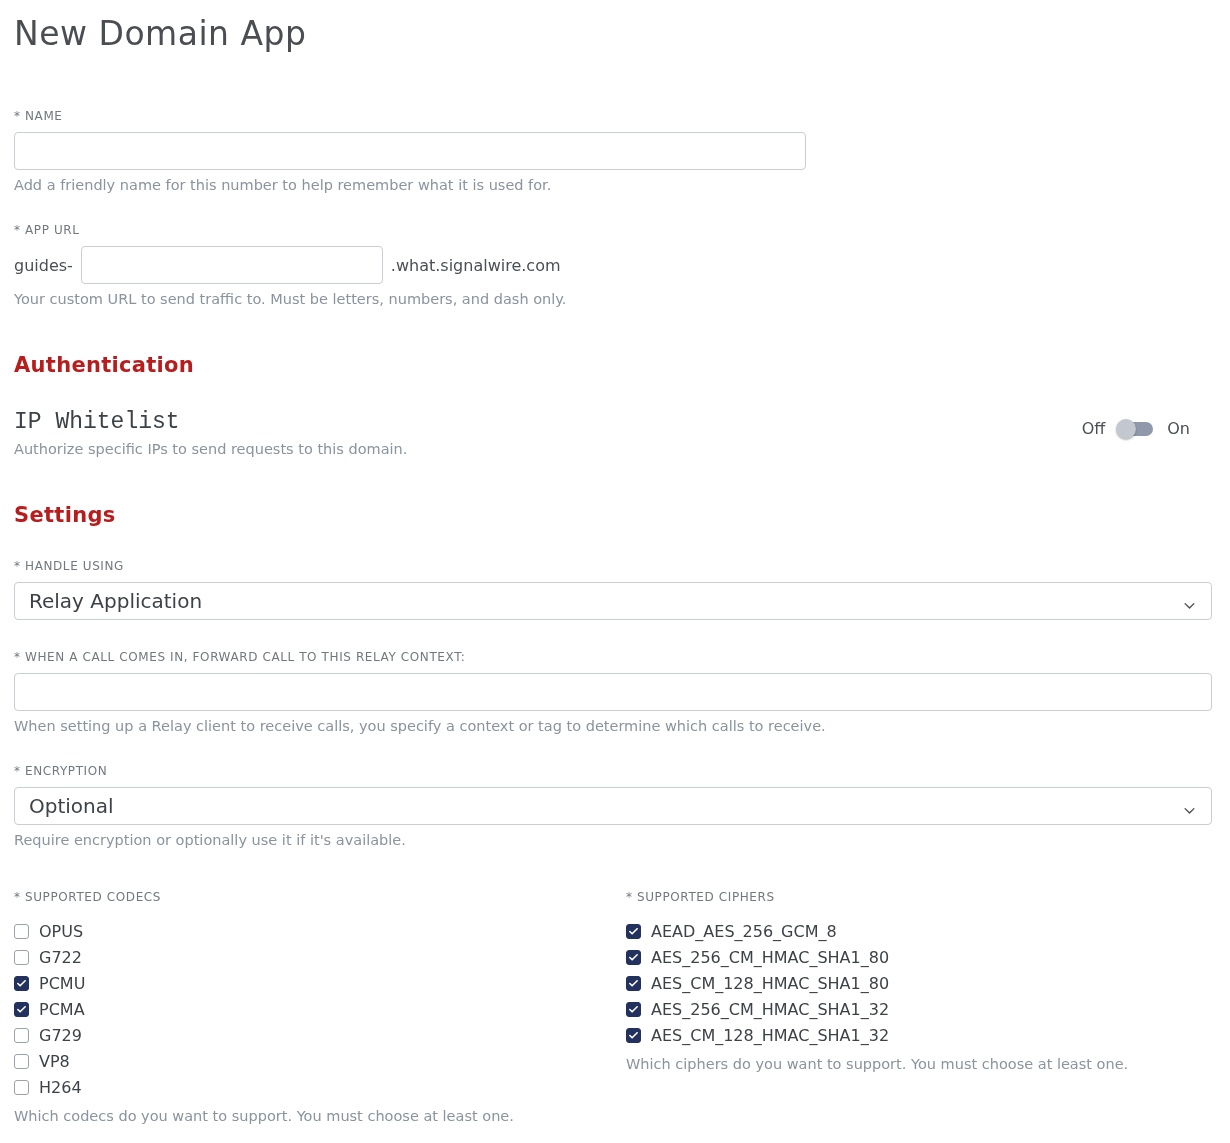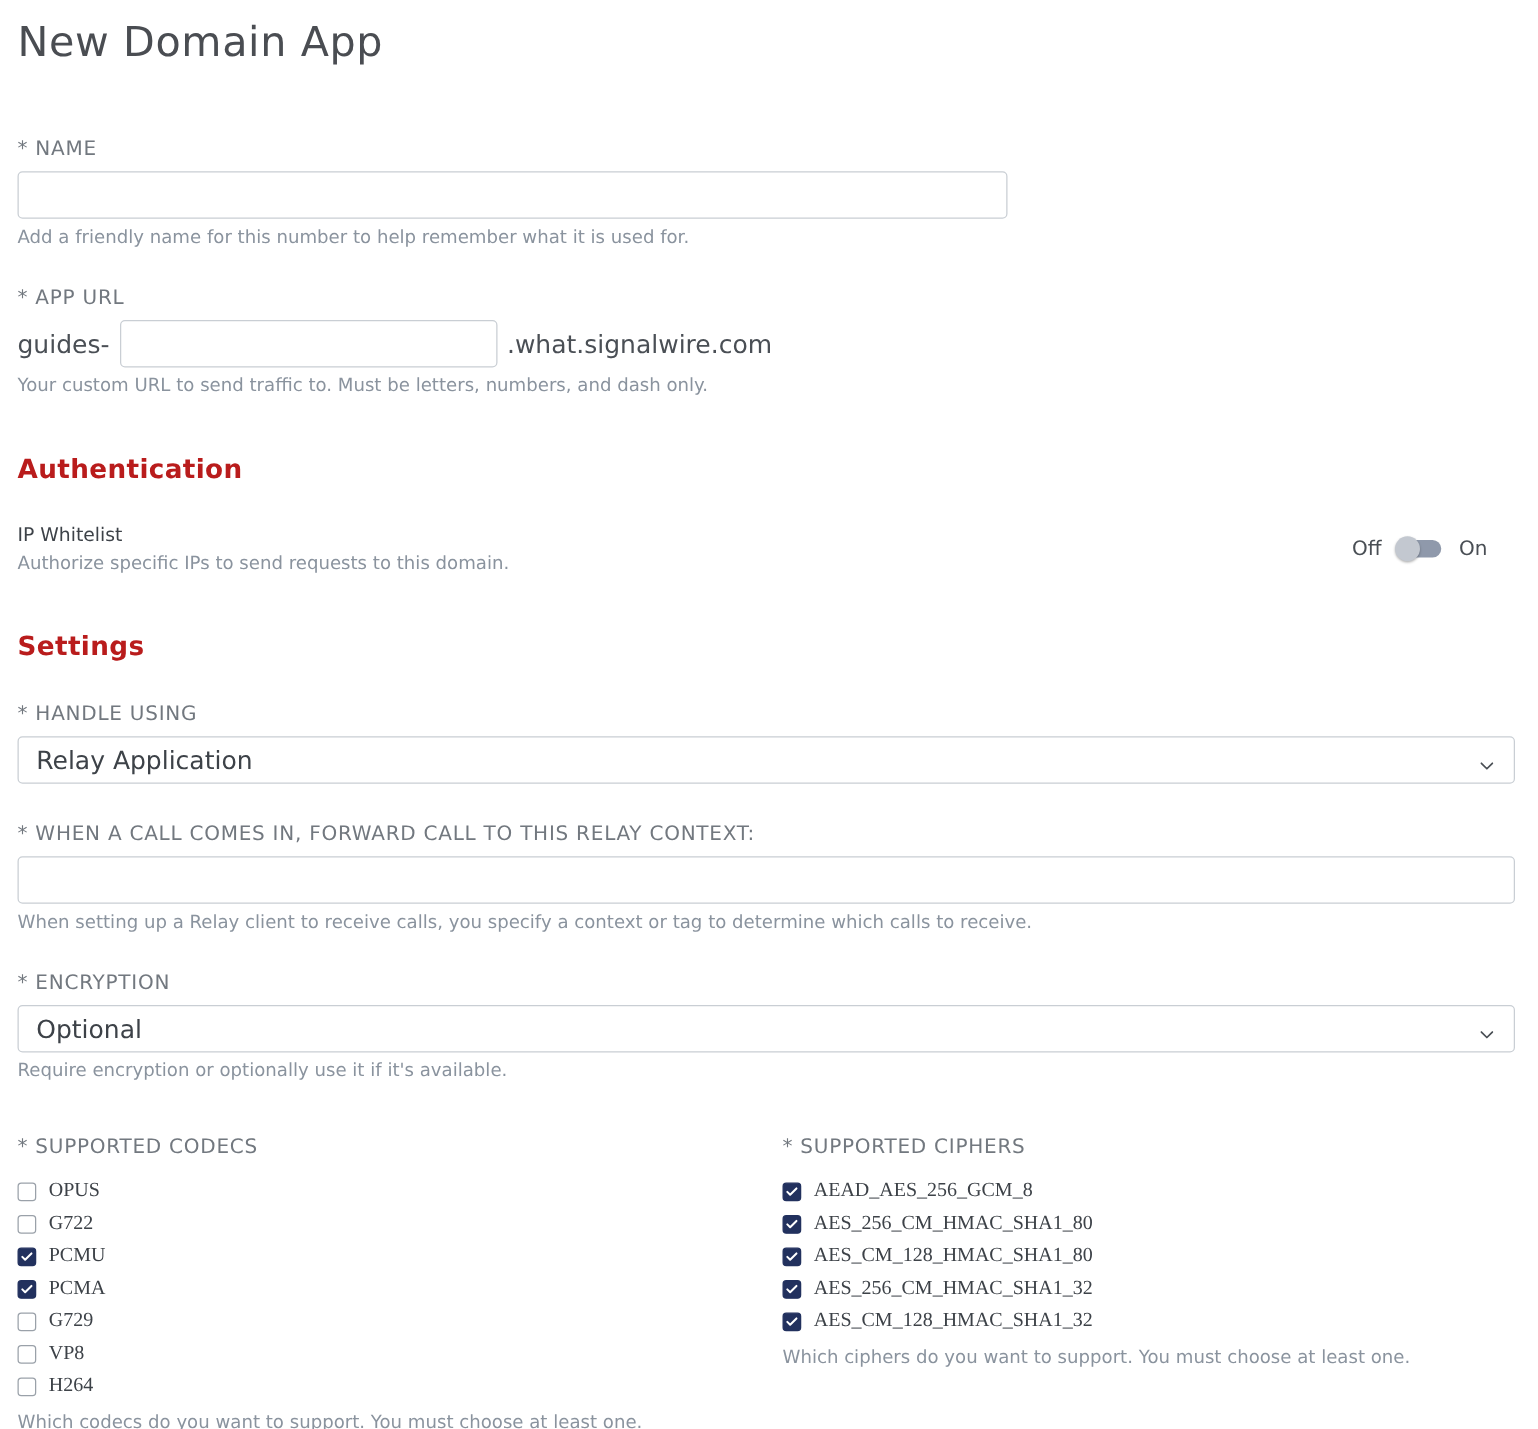--- a/index.html
+++ b/index.html
@@ -14,21 +14,21 @@
   }
   .page-title {
     font-size: 33px;
     font-weight: 400;
     color: #4a4d52;
     letter-spacing: 0.5px;
     margin-top: 4px;
     margin-bottom: 56px;
   }
   .field-label {
-    font-size: 16px;
+    font-size: 12px;
     color: #72787f;
     letter-spacing: 0.6px;
     text-transform: uppercase;
     margin-bottom: 9px;
   }
   .text-input {
     height: 38px;
     border: 1px solid #c9ced4;
     border-radius: 4px;
     font-family: "DejaVu Sans", "Liberation Sans", sans-serif;
@@ -45,44 +45,45 @@
   }
   .group { margin-bottom: 30px; }
   .name-input { width: 792px; display: block; }
 
   .url-row {
     display: flex;
     align-items: center;
     gap: 8px;
   }
   .url-prefix, .url-suffix {
-    font-size: 20px;
+    font-size: 16px;
     color: #4a4f55;
   }
   .url-input { width: 302px; }
 
   .section-heading {
     font-size: 21px;
     font-weight: 700;
     color: #b91c1c;
     letter-spacing: 0.3px;
     margin-top: 46px;
     margin-bottom: 32px;
   }
 
   .ip-row {
     display: flex;
     align-items: flex-start;
     justify-content: space-between;
     margin-bottom: 8px;
   }
   .ip-label {
-    font-size: 15px;
+    font-size: 23px;
     color: #3d4248;
     margin-bottom: 6px;
+    font-family: Liberation Mono, monospace;
   }
   .ip-helper { margin-top: 0; }
   .toggle-wrap {
     display: flex;
     align-items: center;
     gap: 14px;
     margin-top: 10px;
     margin-right: 22px;
   }
   .toggle-side-label {
@@ -154,21 +155,20 @@
     justify-content: center;
     flex: none;
   }
   .checkbox.checked {
     background: #22315e;
     border-color: #22315e;
   }
   .check-label {
     font-size: 16px;
     color: #3d4248;
-    font-family: Liberation Serif, serif;
   }
   .col-helper { margin-top: 8px; }
 
   .save-button {
     margin-top: 30px;
     width: 134px;
     height: 40px;
     background: #0d5ef4;
     color: #ffffff;
     border: none;

